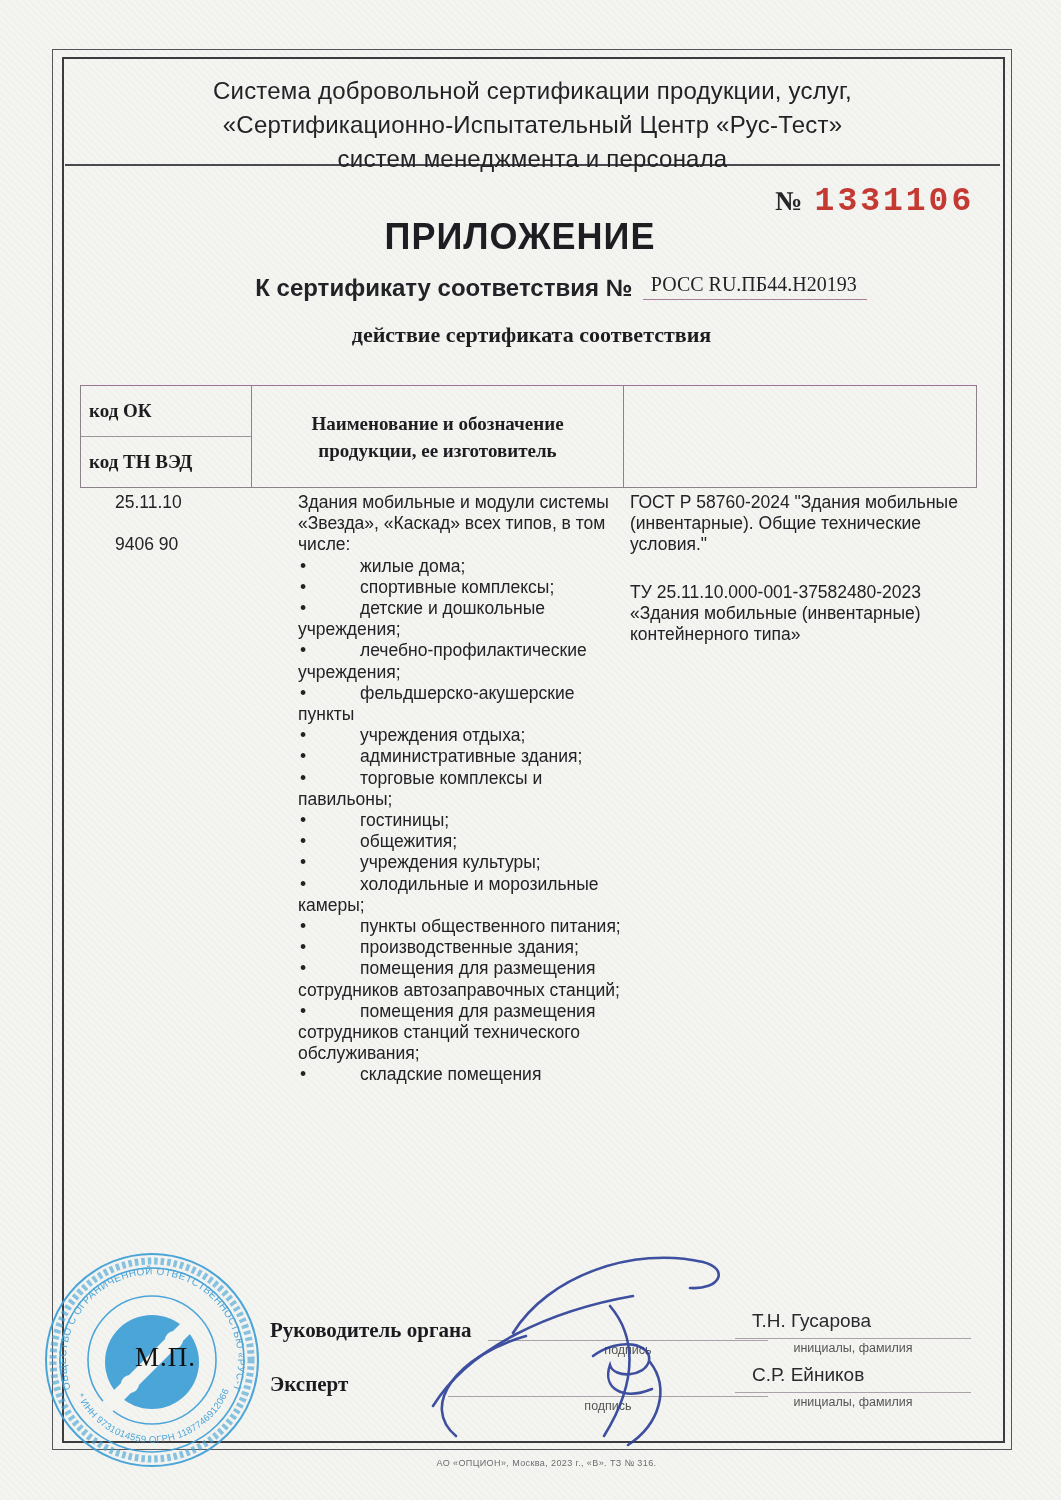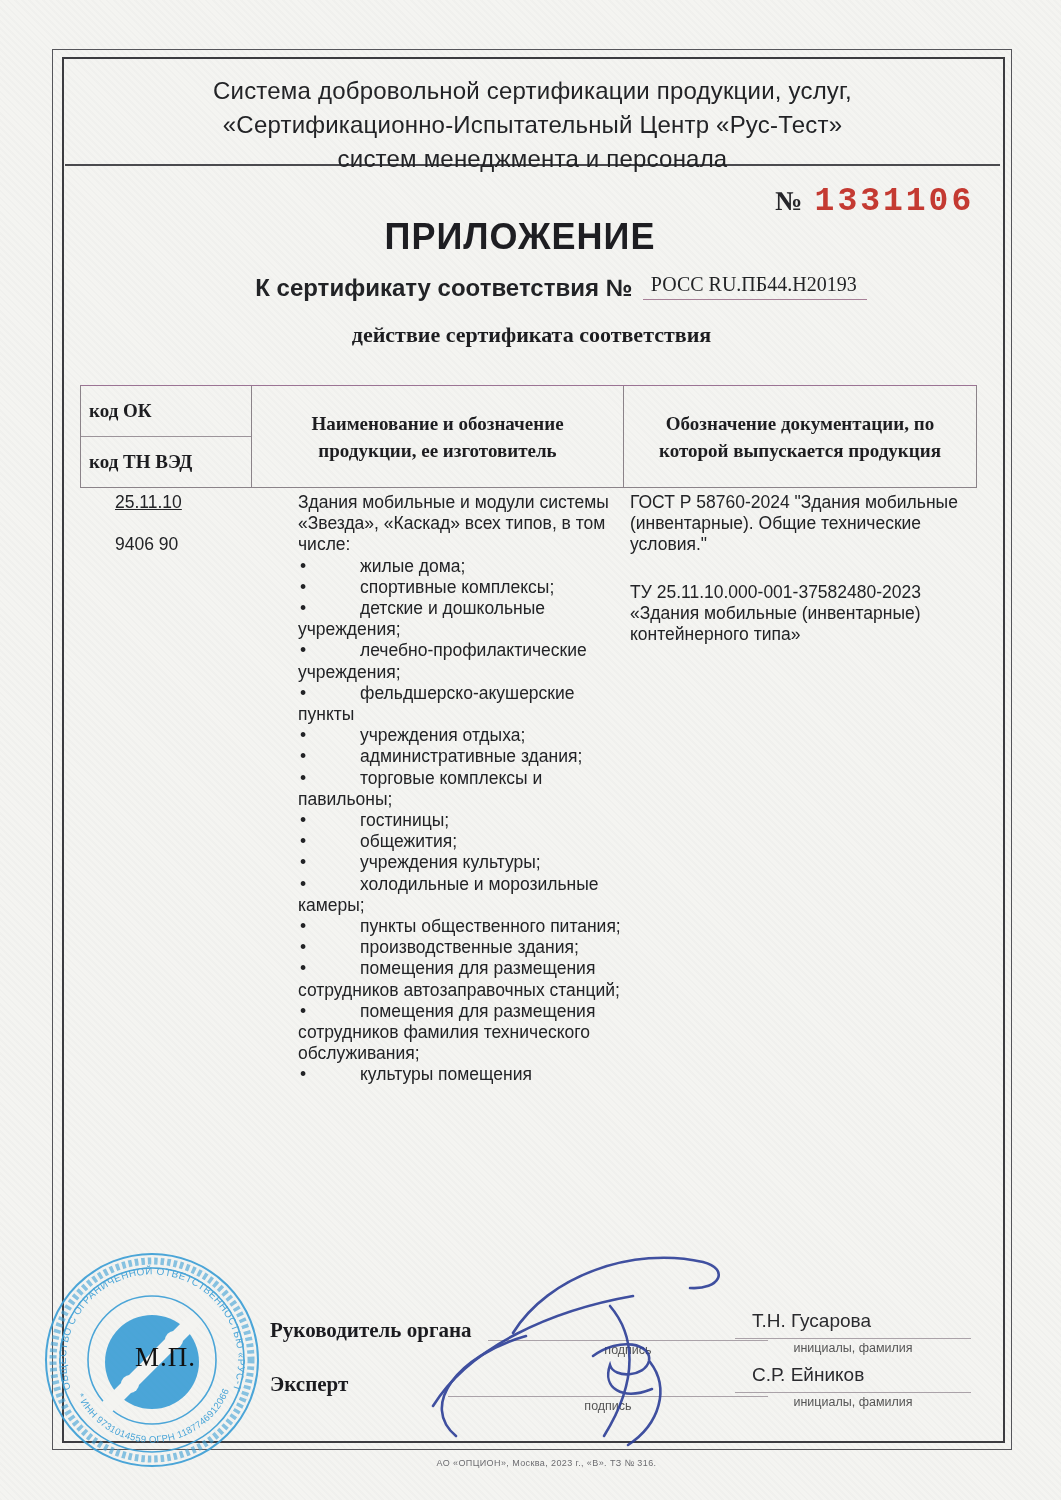--- a/index.html
+++ b/index.html
@@ -36,21 +36,21 @@
     border:1.5px solid #8b8389;border-top-color:#9b7394;display:flex;box-sizing:border-box;
     font-family:"Liberation Serif",serif;font-weight:bold;font-size:19px;color:#1d1d20;}
   .th-c1{width:171px;border-right:1.5px solid #8b8389;box-sizing:border-box;display:flex;flex-direction:column;}
   .th-c1 .cell{flex:1;display:flex;align-items:center;padding-left:8px;}
   .th-c1 .cell.topc{border-bottom:1px solid #9c949a;}
   .th-c2{width:372px;border-right:1.5px solid #8b8389;box-sizing:border-box;
     display:flex;align-items:center;justify-content:center;text-align:center;padding:0 38px;line-height:27px;}
   .th-c3{flex:1;display:flex;align-items:center;justify-content:center;text-align:center;padding:0 26px;line-height:27px;}
 
   .code{position:absolute;left:115px;font-size:17.5px;}
-  .code-ok{top:492px;text-decoration:underline;}
+  .code-ok{top:492px;}
   .code-tnved{top:534px;}
 
   .prod{position:absolute;left:298px;top:492px;width:324px;font-size:17.5px;line-height:21.2px;}
   .prod .intro{margin:0 0 0 0;}
   .li{position:relative;text-indent:62px;}
   .li .b{position:absolute;left:2px;top:0;text-indent:0;}
 
   .docs{position:absolute;left:630px;top:492px;width:338px;font-size:17.5px;line-height:21.2px;}
   .docs .doc2{margin-top:26px;}
 
@@ -107,21 +107,20 @@
   <div class="lead">
     <div>действие сертификата соответствия</div>
   </div>
 
   <div class="tbl-head">
     <div class="th-c1">
       <div class="cell topc">код ОК</div>
       <div class="cell">код ТН ВЭД</div>
     </div>
     <div class="th-c2">Наименование и обозначение продукции, ее изготовитель</div>
-    <div class="th-c3">Обозначение документации, по которой выпускается продукция</div>
   </div>
 
   <div class="code code-ok">25.11.10</div>
   <div class="code code-tnved">9406 90</div>
 
   <div class="prod">
     <p class="intro">Здания мобильные и модули системы «Звезда», «Каскад» всех типов, в том числе:</p>
     <div class="li"><span class="b">•</span><span>жилые дома;</span></div>
     <div class="li"><span class="b">•</span><span>спортивные комплексы;</span></div>
     <div class="li"><span class="b">•</span><span>детские и дошкольные учреждения;</span></div>
@@ -130,22 +129,22 @@
     <div class="li"><span class="b">•</span><span>учреждения отдыха;</span></div>
     <div class="li"><span class="b">•</span><span>административные здания;</span></div>
     <div class="li"><span class="b">•</span><span>торговые комплексы и павильоны;</span></div>
     <div class="li"><span class="b">•</span><span>гостиницы;</span></div>
     <div class="li"><span class="b">•</span><span>общежития;</span></div>
     <div class="li"><span class="b">•</span><span>учреждения культуры;</span></div>
     <div class="li"><span class="b">•</span><span>холодильные и морозильные камеры;</span></div>
     <div class="li"><span class="b">•</span><span>пункты общественного питания;</span></div>
     <div class="li"><span class="b">•</span><span>производственные здания;</span></div>
     <div class="li"><span class="b">•</span><span>помещения для размещения сотрудников автозаправочных станций;</span></div>
-    <div class="li"><span class="b">•</span><span>помещения для размещения сотрудников фамилия технического обслуживания;</span></div>
-    <div class="li"><span class="b">•</span><span>культуры помещения</span></div>
+    <div class="li"><span class="b">•</span><span>помещения для размещения сотрудников станций технического обслуживания;</span></div>
+    <div class="li"><span class="b">•</span><span>складские помещения</span></div>
   </div>
 
   <div class="docs">
     <div class="doc1">ГОСТ Р 58760-2024 "Здания мобильные (инвентарные). Общие технические условия."</div>
     <div class="doc2">ТУ 25.11.10.000-001-37582480-2023 «Здания мобильные (инвентарные) контейнерного типа»</div>
   </div>
 
   <div class="sig-role role1">Руководитель органа</div>
   <div class="sig-role role2">Эксперт</div>
   <div class="sline sl1"></div>

